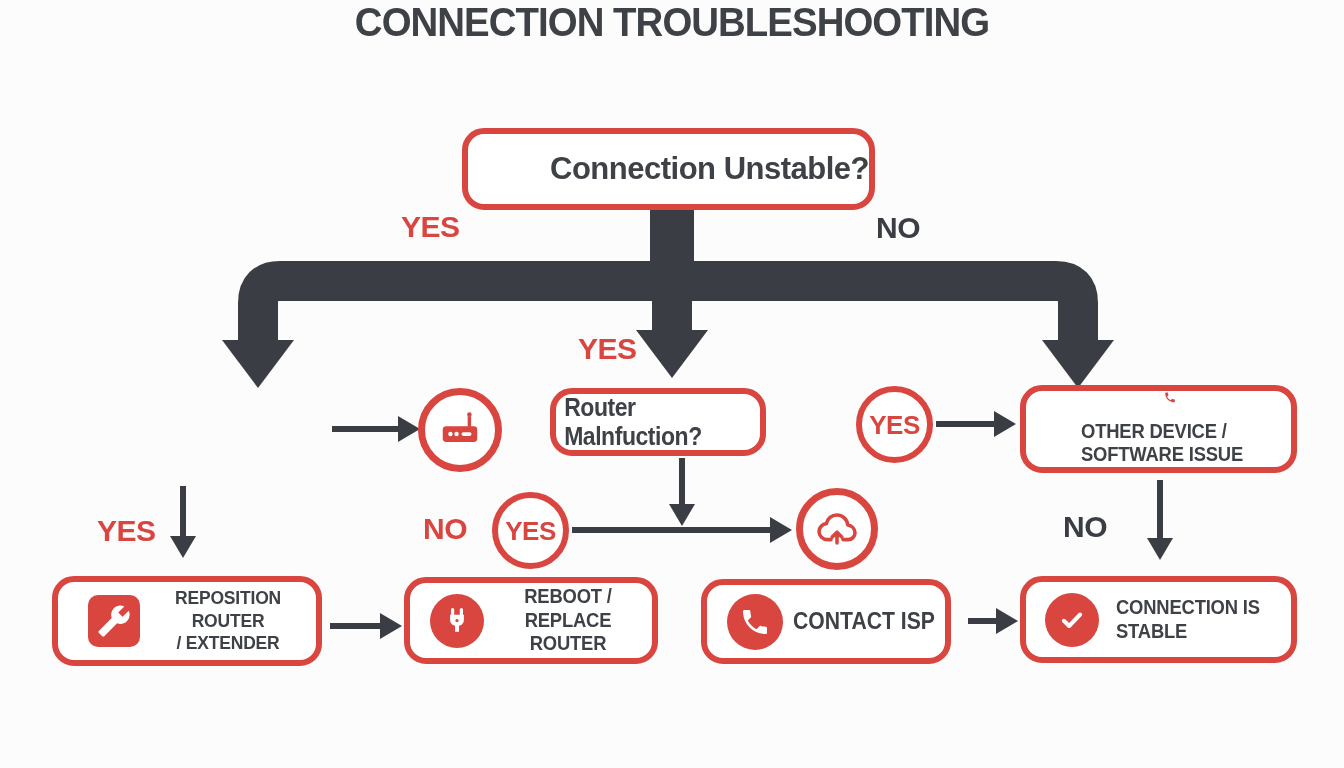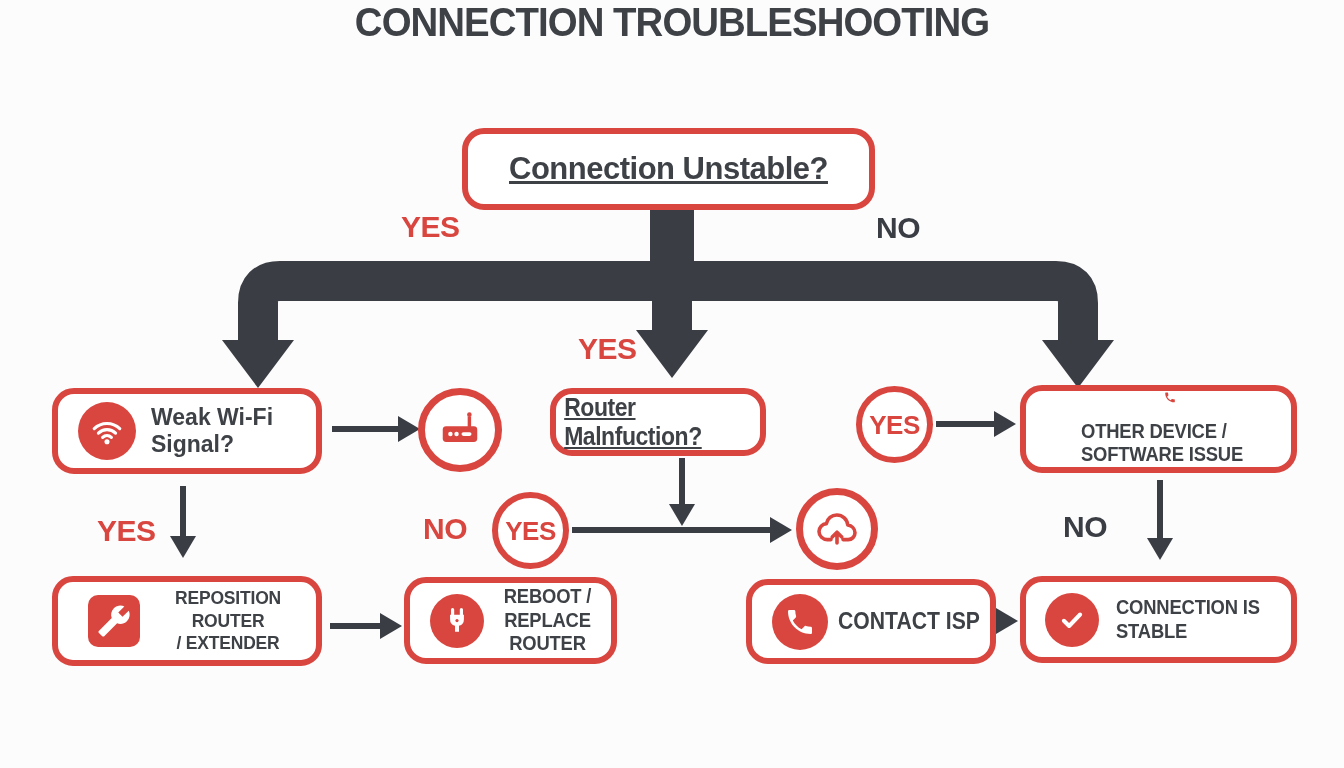--- a/index.html
+++ b/index.html
@@ -21,21 +21,21 @@
 
   .title{
     left:0;top:40;width:100%;text-align:center;
     font-size:40px;font-weight:bold;color:var(--text);
     letter-spacing:-1px;transform:scaleX(.96);
   }
   .node{
     background:#fff;border:6px solid var(--red);border-radius:22px;
     box-sizing:border-box;display:flex;align-items:center;color:var(--text);
   }
-  .node.centered{justify-content:center;text-decoration:underline;}
+  .node.centered{justify-content:flex-end;}
   .lbl{font-weight:bold;font-size:30px;letter-spacing:-.5px;line-height:1;}
   .red-t{color:var(--red);text-align:center;}
   .dark-t{color:var(--dark);}
   .ring{
     background:#fff;border:7px solid var(--red);border-radius:50%;
     box-sizing:border-box;display:flex;align-items:center;justify-content:center;
   }
   .ring.thin-ring{border-width:6px;}
   .ring .lbl{font-size:26px;letter-spacing:-.5px;}
   .icon-circle{
@@ -57,25 +57,25 @@
   #weak-wifi-box{left:52px;top:388px;width:270px;height:86px;padding-left:20px;gap:15px;}
   #weak-wifi-box .node-text{font-size:23px;}
   #router-ring{left:418px;top:388px;width:84px;height:84px;}
   #malfunction-box{left:550px;top:388px;width:216px;height:68px;}
   #malfunction-box .node-text{font-size:25px;letter-spacing:-.5px;}
   #yes-right-ring{left:856px;top:386px;width:77px;height:77px;}
   #other-device-box{left:1020px;top:385px;width:277px;height:88px;padding-left:22px;gap:16px;flex-direction:column;}
   #other-device-box .node-text{font-size:20px;}
   #yes-mid-ring{left:492px;top:492px;width:77px;height:77px;}
   #cloud-ring{left:796px;top:488px;width:82px;height:82px;}
-  #reposition-box{left:52px;top:576px;width:270px;height:90px;padding-left:30px;border-radius:21px;}
+  #reposition-box{left:52px;top:576px;width:270px;height:90px;padding-left:30px;}
   #reposition-box .node-text{font-size:19px;flex:1;text-align:center;}
-  #reboot-box{left:404px;top:577px;width:213px;height:87px;padding-left:20px;}
+  #reboot-box{left:404px;top:577px;width:254px;height:87px;padding-left:20px;}
   #reboot-box .node-text{font-size:20px;flex:1;text-align:center;}
-  #contact-isp-box{left:746px;top:579px;width:250px;height:85px;padding-left:20px;}
+  #contact-isp-box{left:701px;top:579px;width:250px;height:85px;padding-left:20px;}
   #contact-isp-box .node-text{font-size:23px;flex:1;text-align:center;}
   #stable-box{left:1020px;top:576px;width:277px;height:87px;padding-left:19px;gap:17px;}
   #stable-box .node-text{font-size:20px;}
 
   
   #lbl-yes-top-left{left:401px;top:212px;}
   #lbl-no-top-right{left:876px;top:213px;}
   #lbl-yes-center{left:578px;top:334px;}
   #lbl-no-mid-left{left:423px;top:514px;}
   #lbl-no-mid-right{left:1063px;top:512px;}
@@ -119,34 +119,20 @@
     <div class="node-text">Connection Unstable?</div>
   </div>
 
   <div class="abs lbl red-t" id="lbl-yes-top-left">YES</div>
   <div class="abs lbl dark-t" id="lbl-no-top-right">NO</div>
   <div class="abs lbl red-t" id="lbl-yes-center">YES</div>
   <div class="abs lbl red-t" id="lbl-no-mid-left">NO</div>
   <div class="abs lbl dark-t" id="lbl-no-mid-right">NO</div>
   <div class="abs lbl red-t" id="lbl-yes-bottom-left">YES</div>
 
-  <div class="abs node" id="weak-wifi-box">
-    <div class="icon-circle" style="width:58px;height:58px;">
-      <svg width="36" height="36" viewBox="0 0 24 24">
-        <path d="M3.5 10.4a12.3 12.3 0 0 1 17 0" fill="none" stroke="#fff" stroke-width="2.1" stroke-linecap="round"></path>
-        <path d="M6.3 13.4a8.1 8.1 0 0 1 11.4 0" fill="none" stroke="#fff" stroke-width="2.1" stroke-linecap="round"></path>
-        <path d="M9.1 16.2a4.2 4.2 0 0 1 5.8 0" fill="none" stroke="#fff" stroke-width="2.1" stroke-linecap="round"></path>
-        <circle cx="12" cy="19.2" r="1.7" fill="#fff"></circle>
-      </svg>
-    </div>
-    <div class="node-text">
-      <div>Weak Wi-Fi</div>
-      <div>Signal?</div>
-    </div>
-  </div>
 
   <div class="abs ring" id="router-ring">
     <svg width="46" height="46" viewBox="0 0 24 24">
       <circle cx="16.9" cy="4" r="1.2" fill="var(--red)"></circle>
       <path d="M16.9 5v5.4" stroke="var(--red)" stroke-width="1.8"></path>
       <rect x="3" y="10" width="18" height="8.2" rx="1.8" fill="var(--red)"></rect>
       <circle cx="7" cy="14.1" r="1.15" fill="#fff"></circle>
       <circle cx="10.2" cy="14.1" r="1.15" fill="#fff"></circle>
       <rect x="12.8" y="13.2" width="5.2" height="1.9" rx=".95" fill="#fff"></rect>
     </svg>

